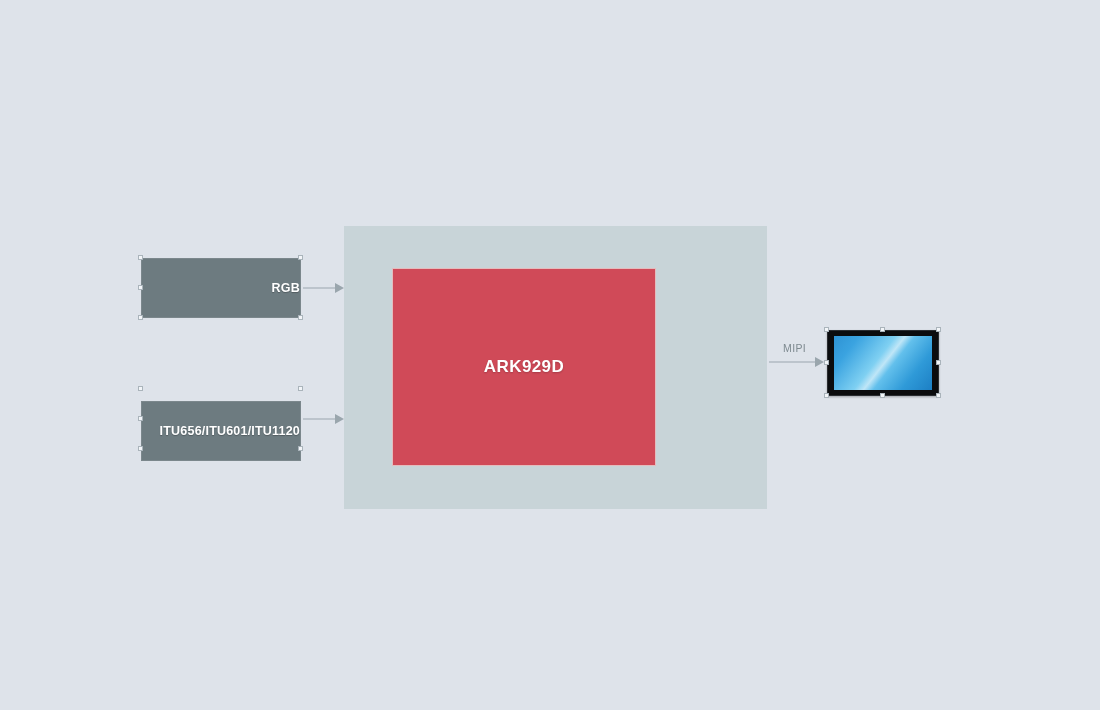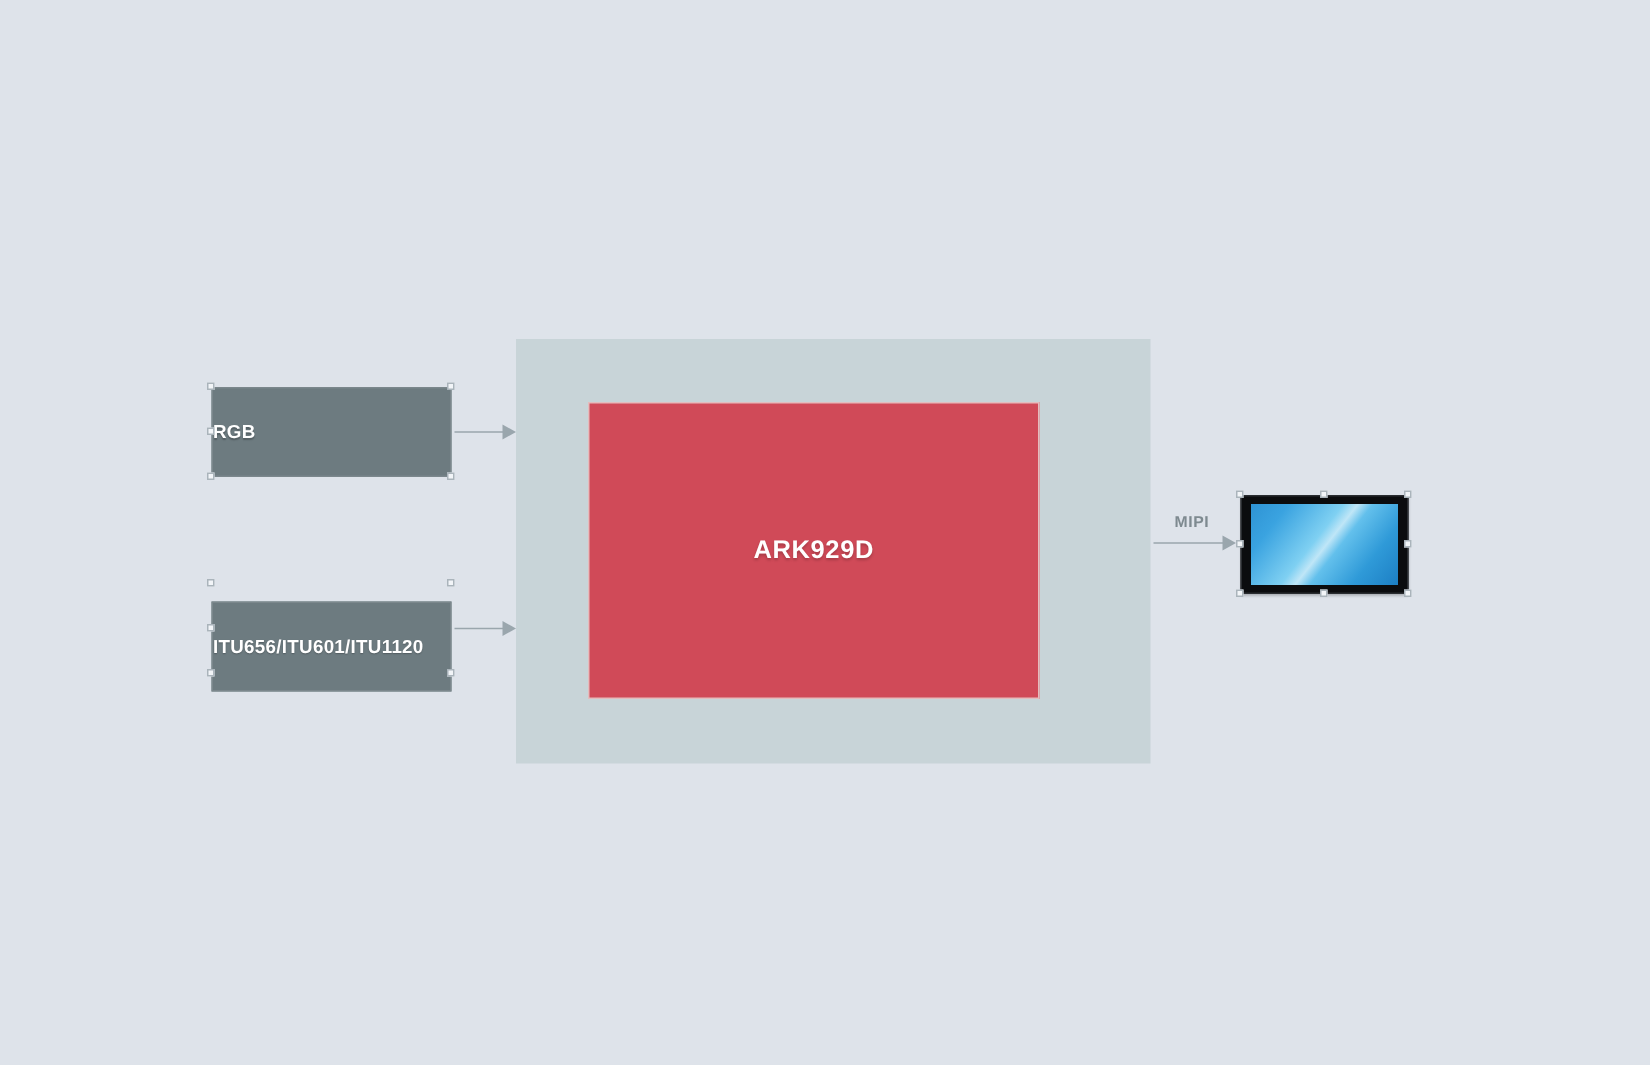--- a/index.html
+++ b/index.html
@@ -12,21 +12,21 @@
   }
   #canvas{position:absolute;left:0;top:0;width:1100px;height:710px;}
 
   
   .node{position:absolute;box-sizing:border-box;}
 
   
   .src{
     background:#6d7b80;
     border:1px solid #7b878c;
-    display:flex;align-items:center;justify-content:flex-start;
+    display:flex;align-items:center;justify-content:flex-end;
     color:#ffffff;
     font-size:12.5px;
     font-weight:bold;
     letter-spacing:.2px;
     text-shadow:0 1px 1px rgba(0,0,0,.25);
   }
 
   
   .panel{
     background:#c8d4d8;
@@ -56,21 +56,21 @@
     width:0;height:0;
     border-top:5px solid transparent;
     border-bottom:5px solid transparent;
     border-left:9px solid #9aa6ad;
     transform:translateY(-50%);
   }
 
   .edge-label{
     position:absolute;
     font-size:10.5px;
-    font-weight:bold;
+    font-weight:normal;
     color:#7e8a90;
     letter-spacing:.4px;
     white-space:nowrap;
   }
 
   
   .monitor{
     background:#0b0c0e;
     border:1px solid #2a2d31;
     padding:5px 6px;
@@ -129,21 +129,21 @@
   </div>
 
   <div class="arrow" style="left:303px;top:413px;width:41px;height:12px;">
     <div class="shaft" style="width:33px;"></div>
     <div class="head"></div>
   </div>
 
   <div class="node panel" style="left:344px;top:226px;width:423px;height:283px;">
   </div>
 
-  <div class="node chip" style="left:392px;top:268px;width:301px;height:198px;">
+  <div class="node chip" style="left:392px;top:268px;width:264px;height:198px;">
     <span>ARK929D</span>
   </div>
 
   <div class="edge-label" style="left:783px;top:342px;">MIPI</div>
   <div class="arrow" style="left:769px;top:356px;width:55px;height:12px;">
     <div class="shaft" style="width:47px;"></div>
     <div class="head"></div>
   </div>
 
   <div class="node monitor" style="left:827px;top:330px;width:112px;height:66px;">

